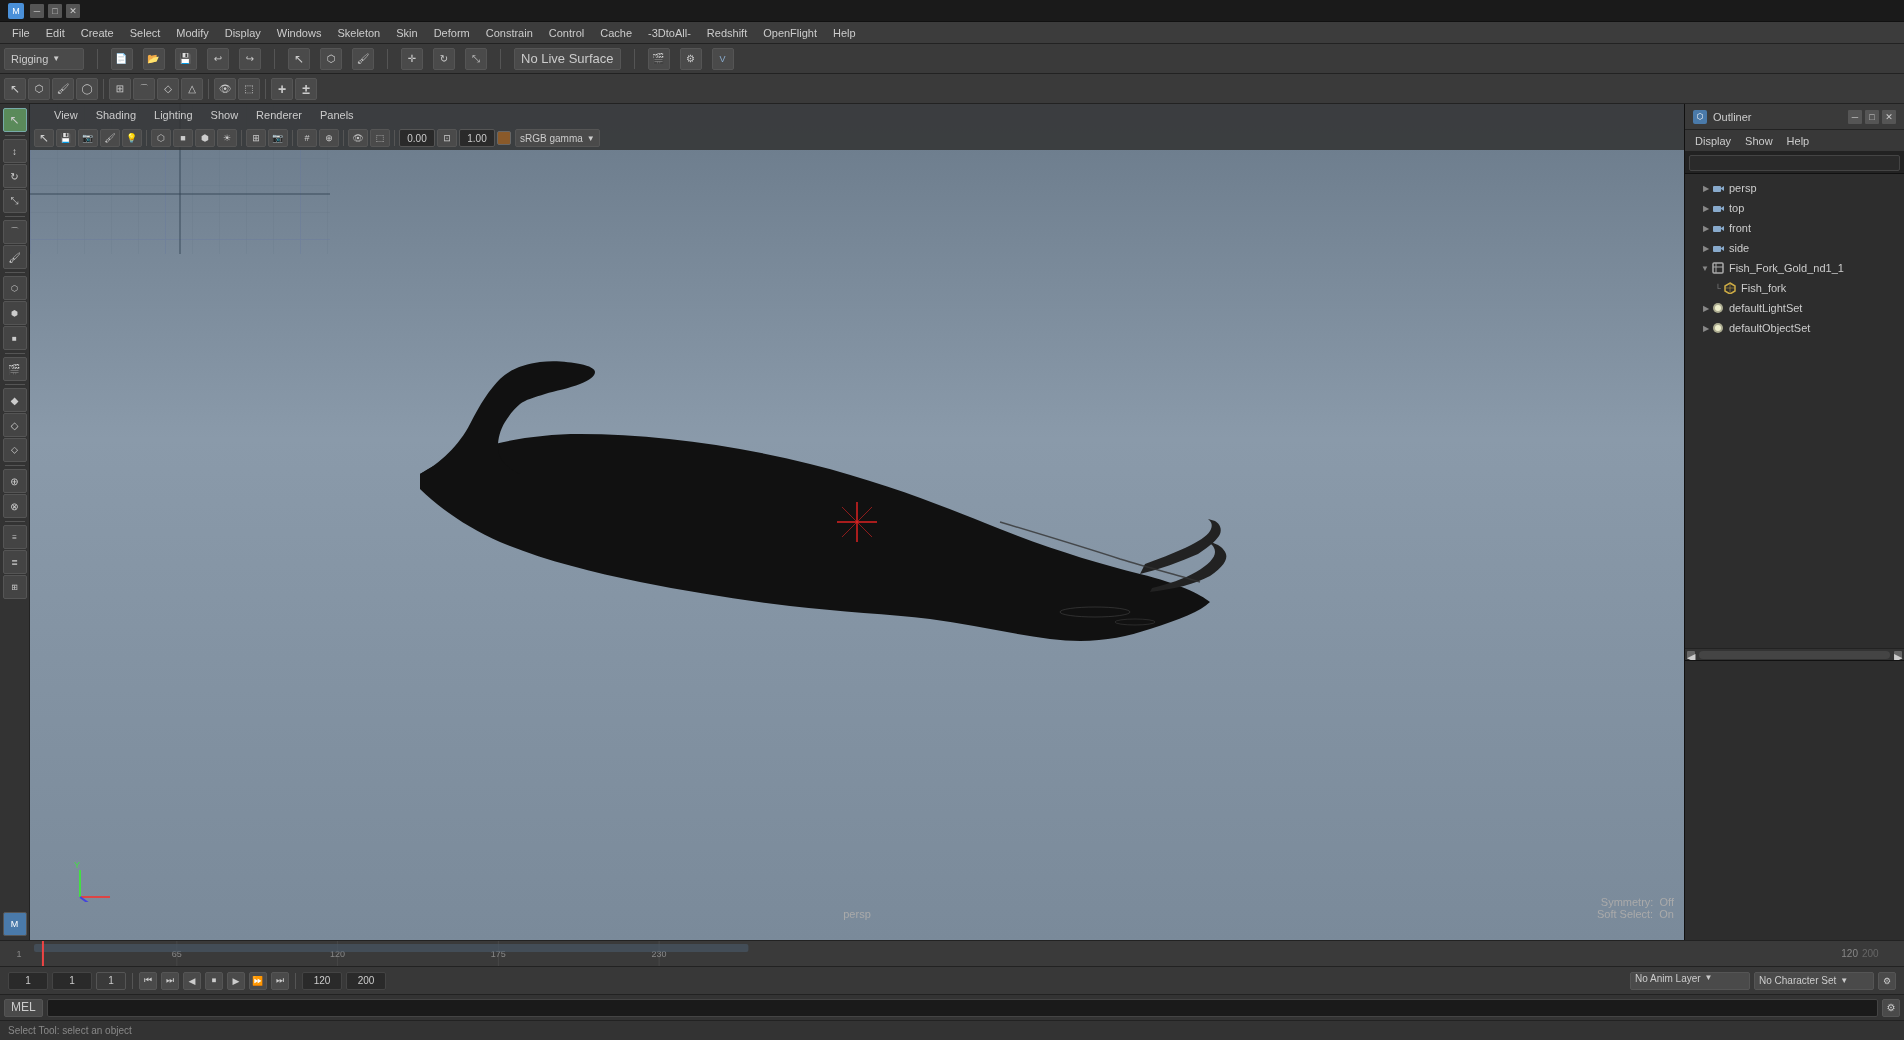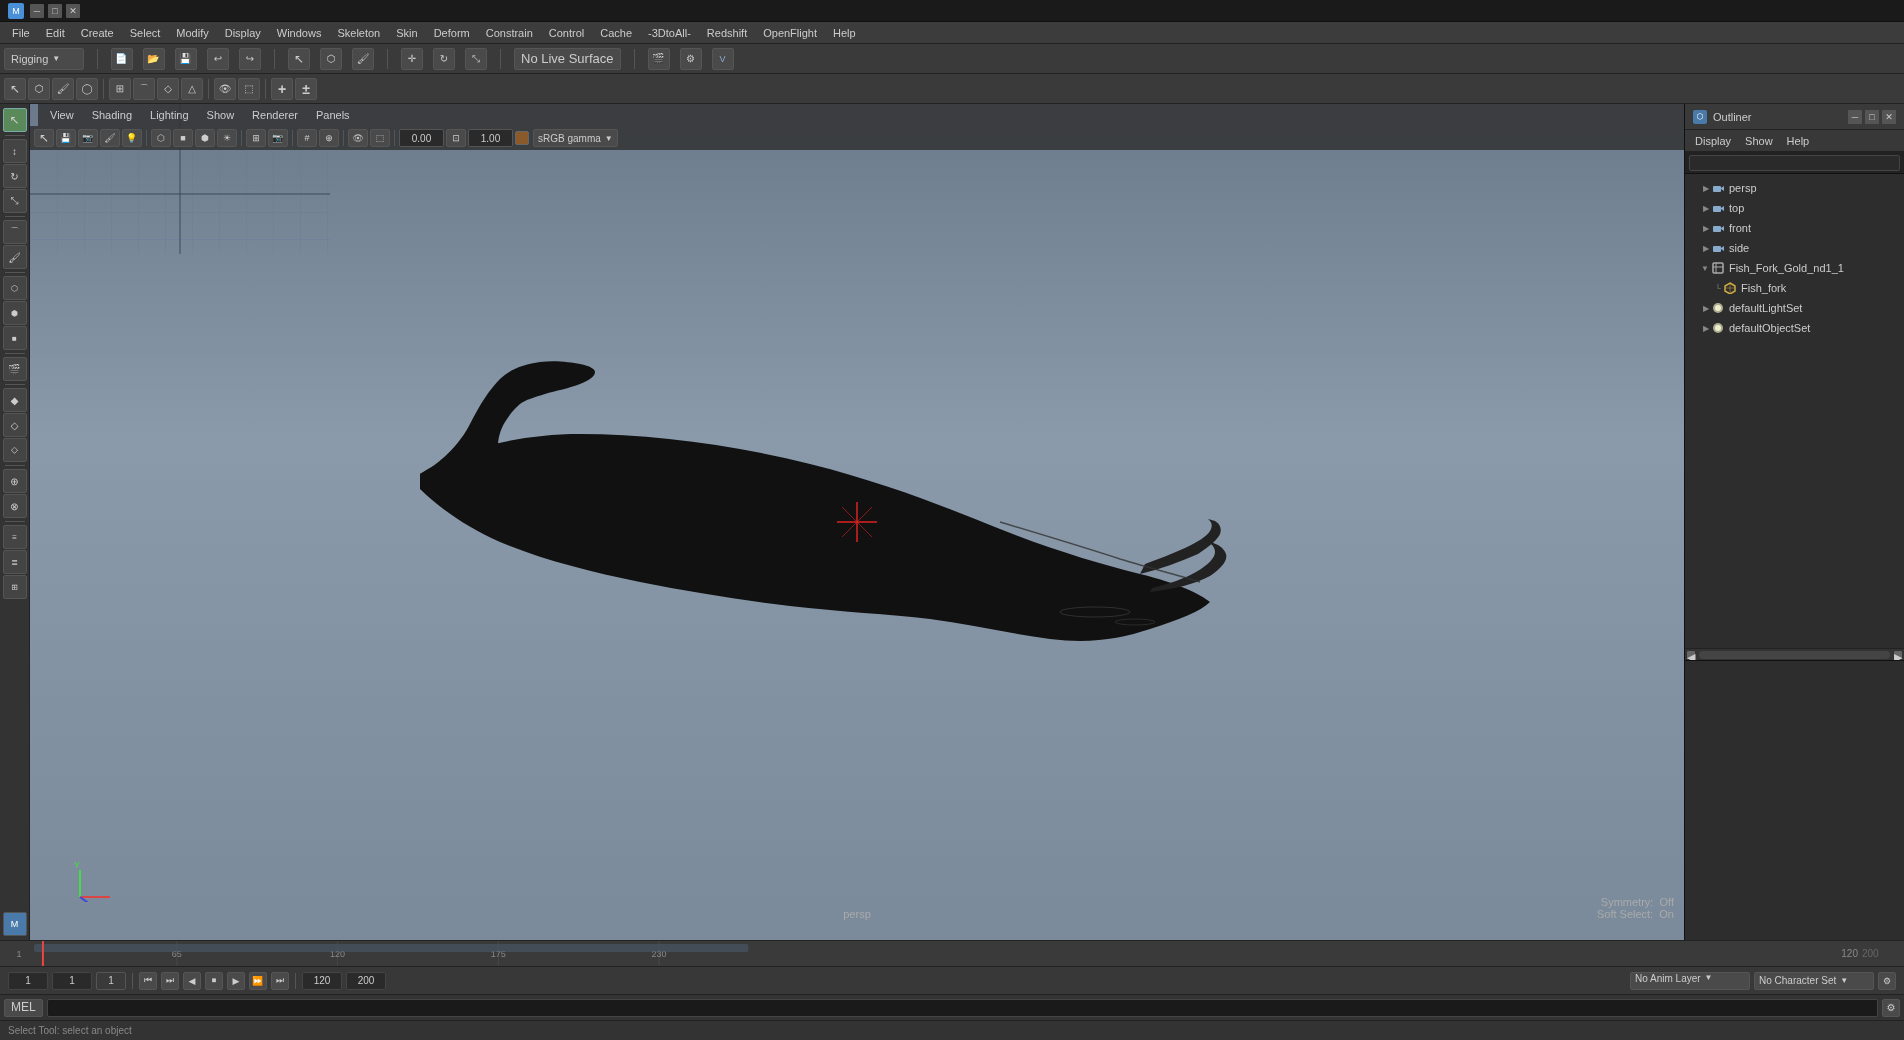--- a/index.html
+++ b/index.html
@@ -155,27 +155,27 @@
       flex: 1;
       position: relative;
       background: linear-gradient(180deg, #6a7a8a 0%, #8a9aaa 40%, #7a8a9a 100%);
       overflow: hidden;
     }
 
     
     #viewport-menu {
       position: absolute;
       top: 0;
-      left: 8px;
+      left: 0;
       right: 0;
       height: 22px;
       background: rgba(50,50,50,0.85);
       display: flex;
       align-items: center;
-      padding: 0 4px;
+      padding: 0 16px;
       gap: 2px;
       z-index: 10;
     }
     .vp-menu-item {
       padding: 2px 8px;
       cursor: pointer;
       font-size: 11px;
       color: #ccc;
       border-radius: 2px;
     }
@@ -207,21 +207,21 @@
       font-size: 9px;
       color: #ccc;
     }
     .vp-tool-separator {
       width: 1px;
       height: 16px;
       background: #555;
       margin: 0 2px;
     }
     .vp-value-field {
-      width: 45px;
+      width: 36px;
       height: 18px;
       background: #2a2a2a;
       border: 1px solid #555;
       border-radius: 2px;
       color: #ccc;
       font-size: 10px;
       text-align: center;
       display: flex;
       align-items: center;
       justify-content: center;

